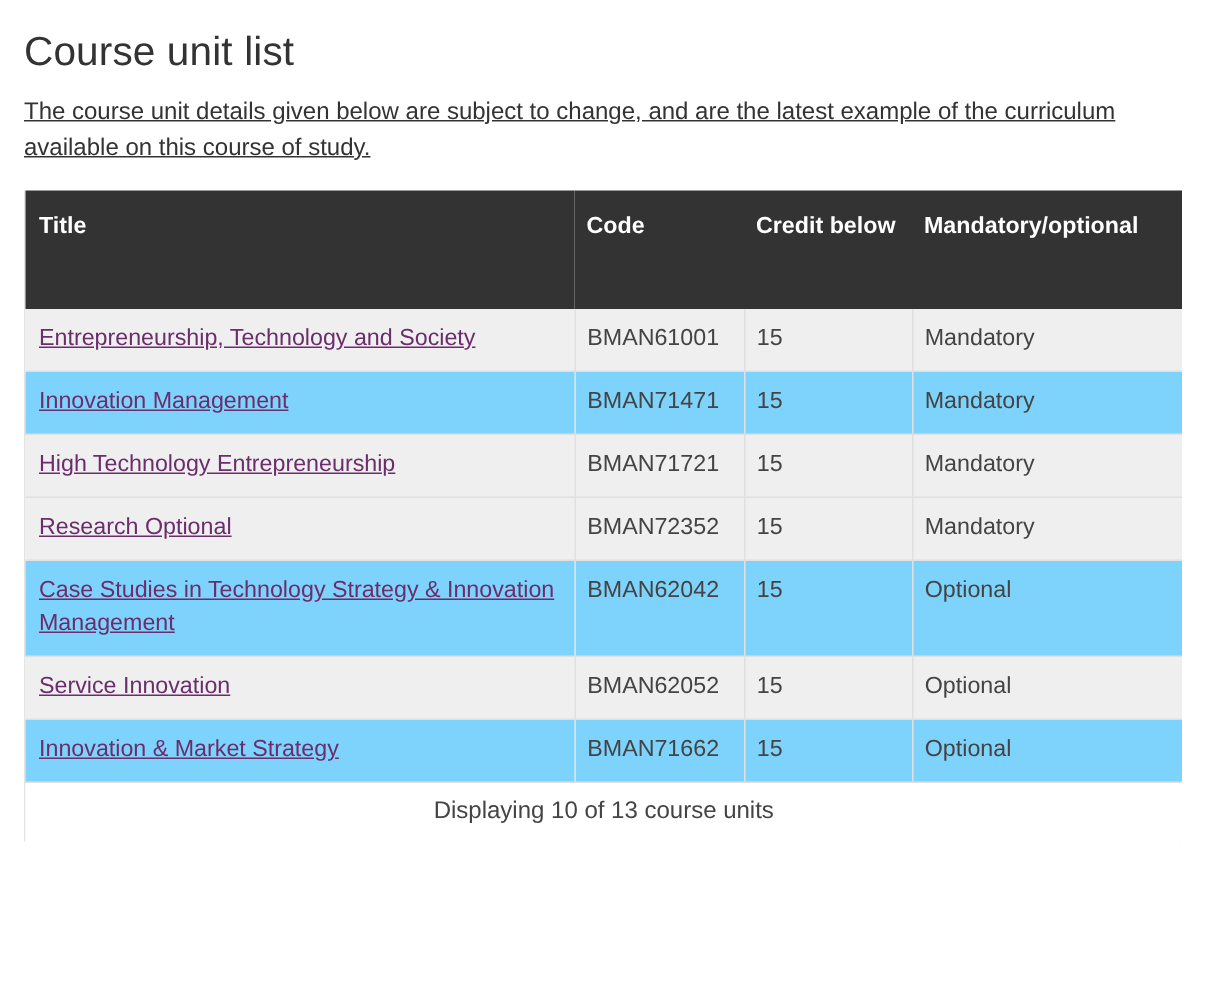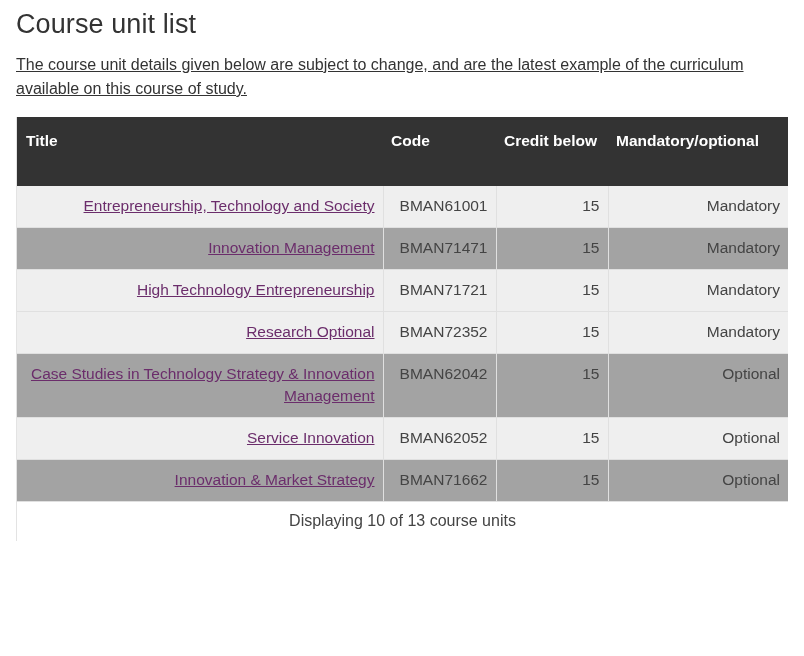--- a/index.html
+++ b/index.html
@@ -14,21 +14,21 @@
     font-family: "Liberation Sans", sans-serif;
     color: #333333;
     overflow: hidden;
     position: relative;
   }
   .page {
     position: relative;
     width: 804px;
     height: 656px;
     box-sizing: border-box;
-    padding: 2px 16px;
+    padding: 12px 16px;
   }
   .page-title {
     font-size: 27px;
     font-weight: normal;
     color: #333333;
     margin: 0;
     padding: 5px 0 0 0;
     line-height: 34px;
     letter-spacing: 0.1px;
   }
@@ -64,35 +64,34 @@
     color: #ffffff;
     font-weight: bold;
     text-align: left;
     vertical-align: top;
     padding: 13px 10px 14px 8px;
     font-size: 15.5px;
     line-height: 21px;
     border: none;
   }
   thead th.th-title { padding-left: 9px; }
-  thead tr { height: 69px; }
+  thead tr { height: 79px; }
 
   tbody td {
     padding: 9px 8px 10px 8px;
     vertical-align: top;
     border-right: 1px solid #e0e0e0;
     border-bottom: 1px solid #e0e0e0;
     color: #444444;
     line-height: 22px;
     font-size: 15.5px;
-    text-align: right;
   }
   tbody td:last-child { border-right: none; }
   tbody tr.odd td { background: #efefef; }
-  tbody tr.even td { background: #a3a3a3; }
+  tbody tr.even td { background: #7dd3fc; }
 
   tbody td a.unit-link {
     color: #6b2d6b;
     text-decoration: underline;
     font-size: 15.5px;
     line-height: 22px;
   }
   tbody td.cell-title { padding-left: 9px; }
 
   tfoot td.footer-count {

